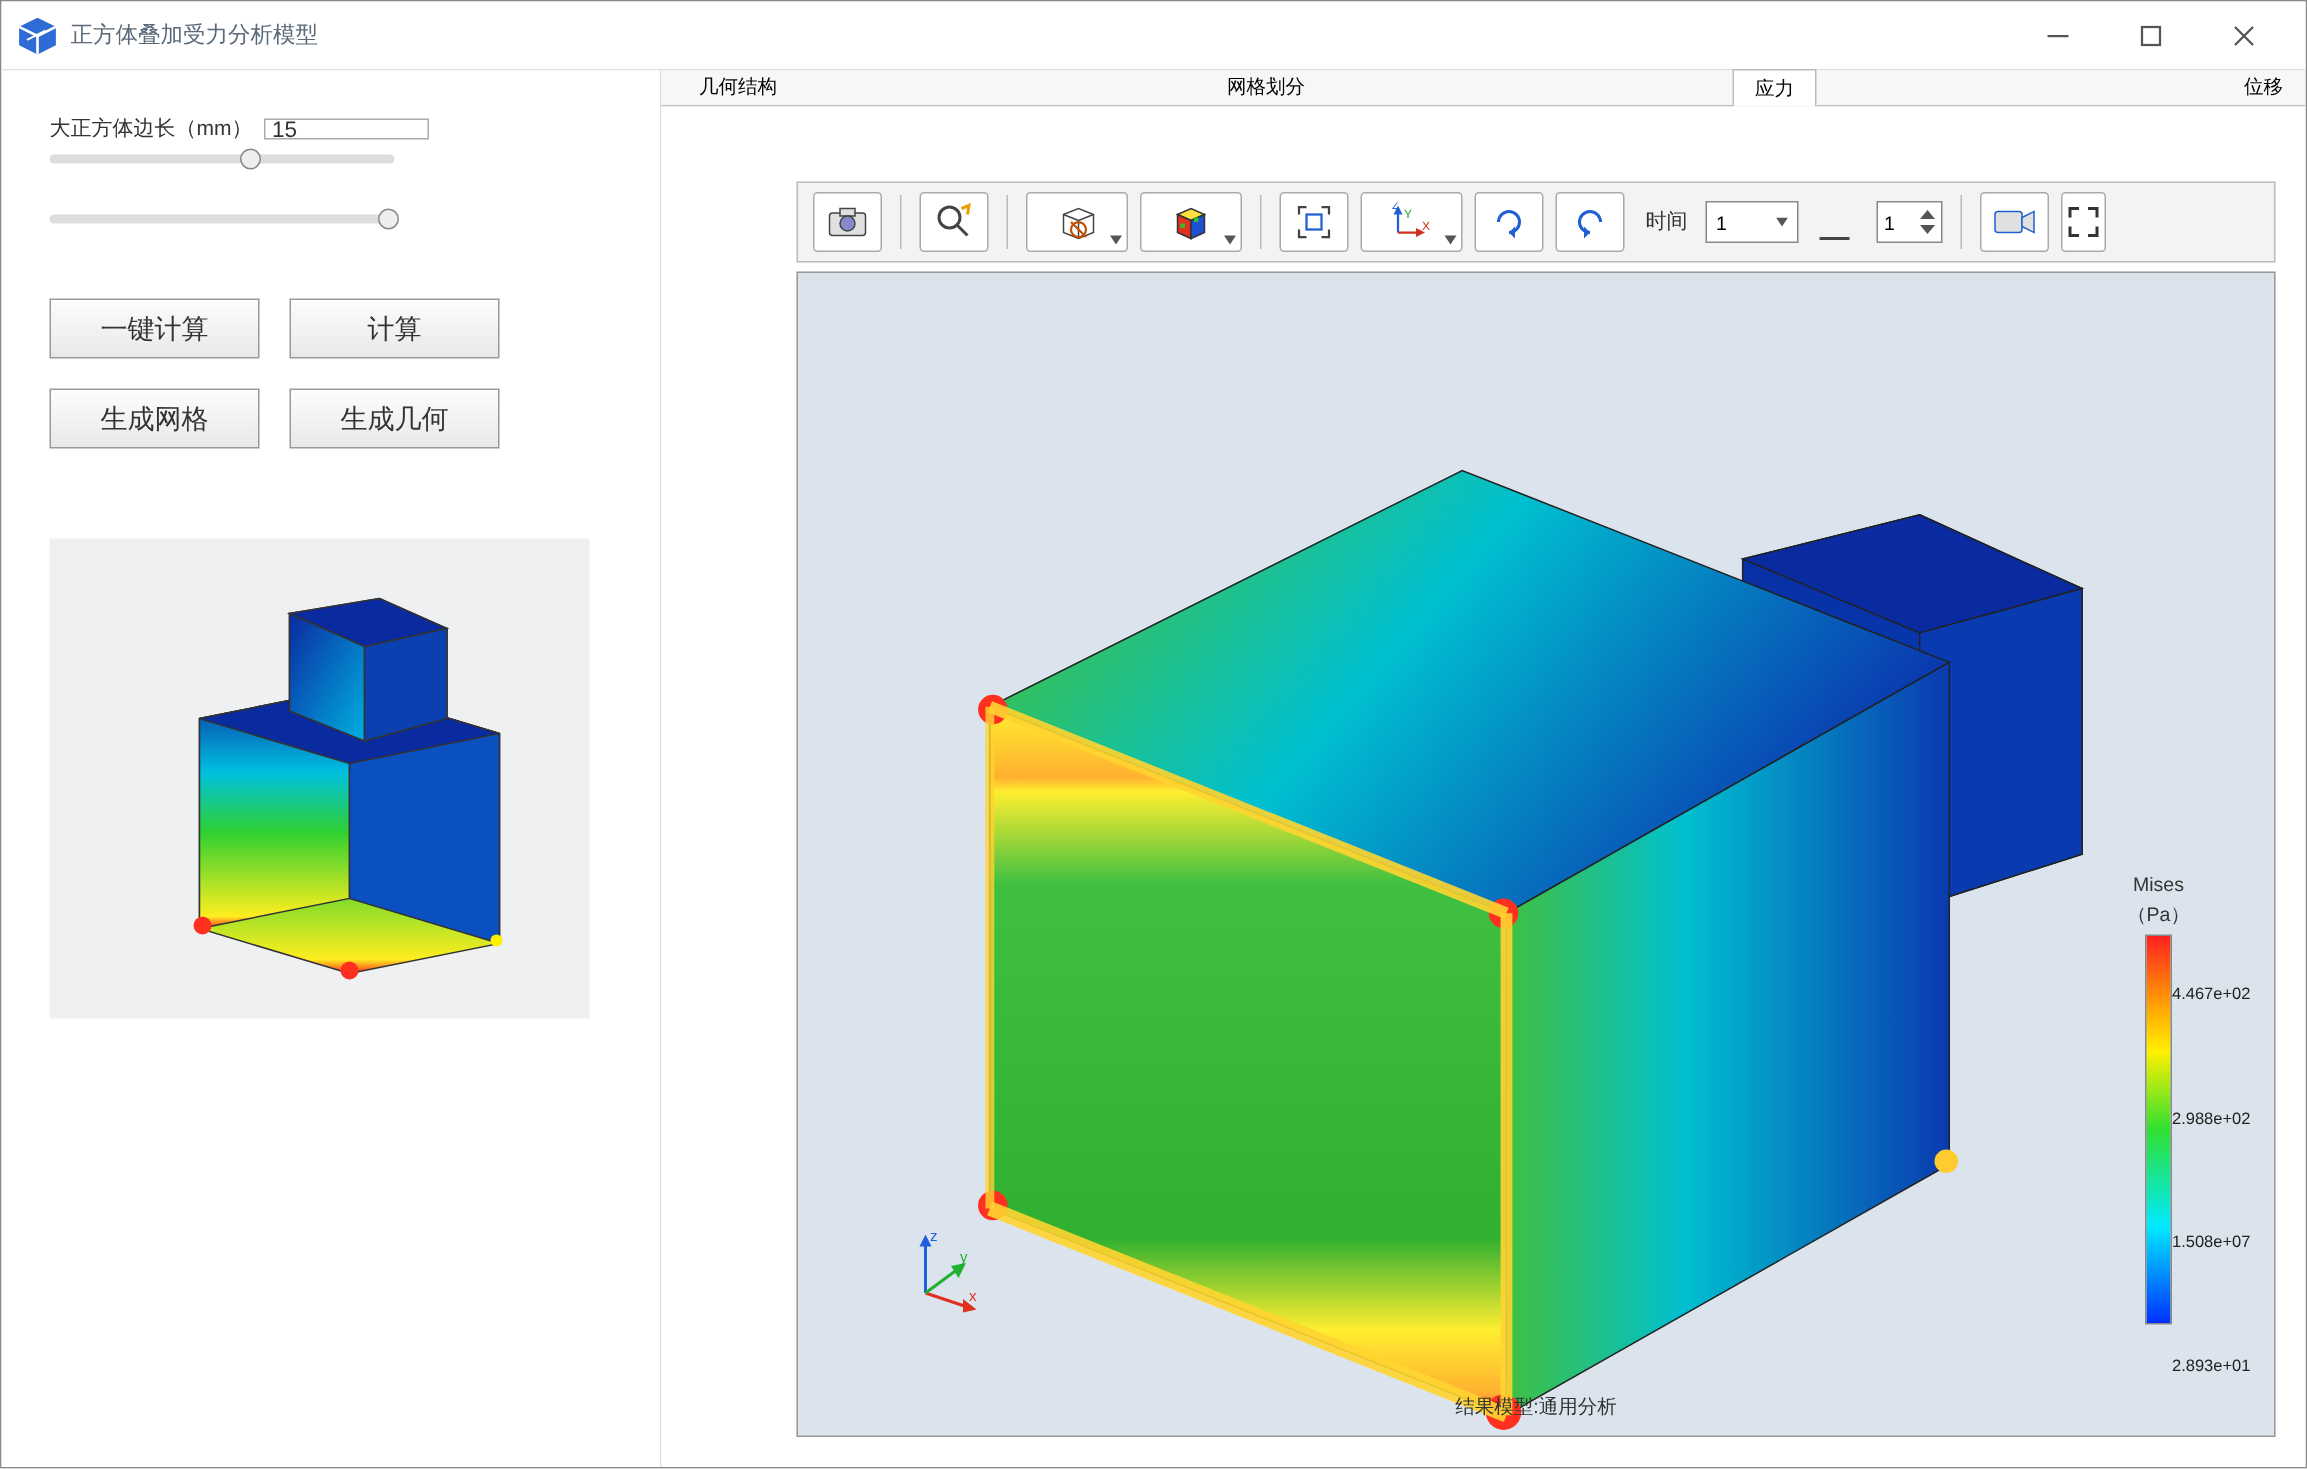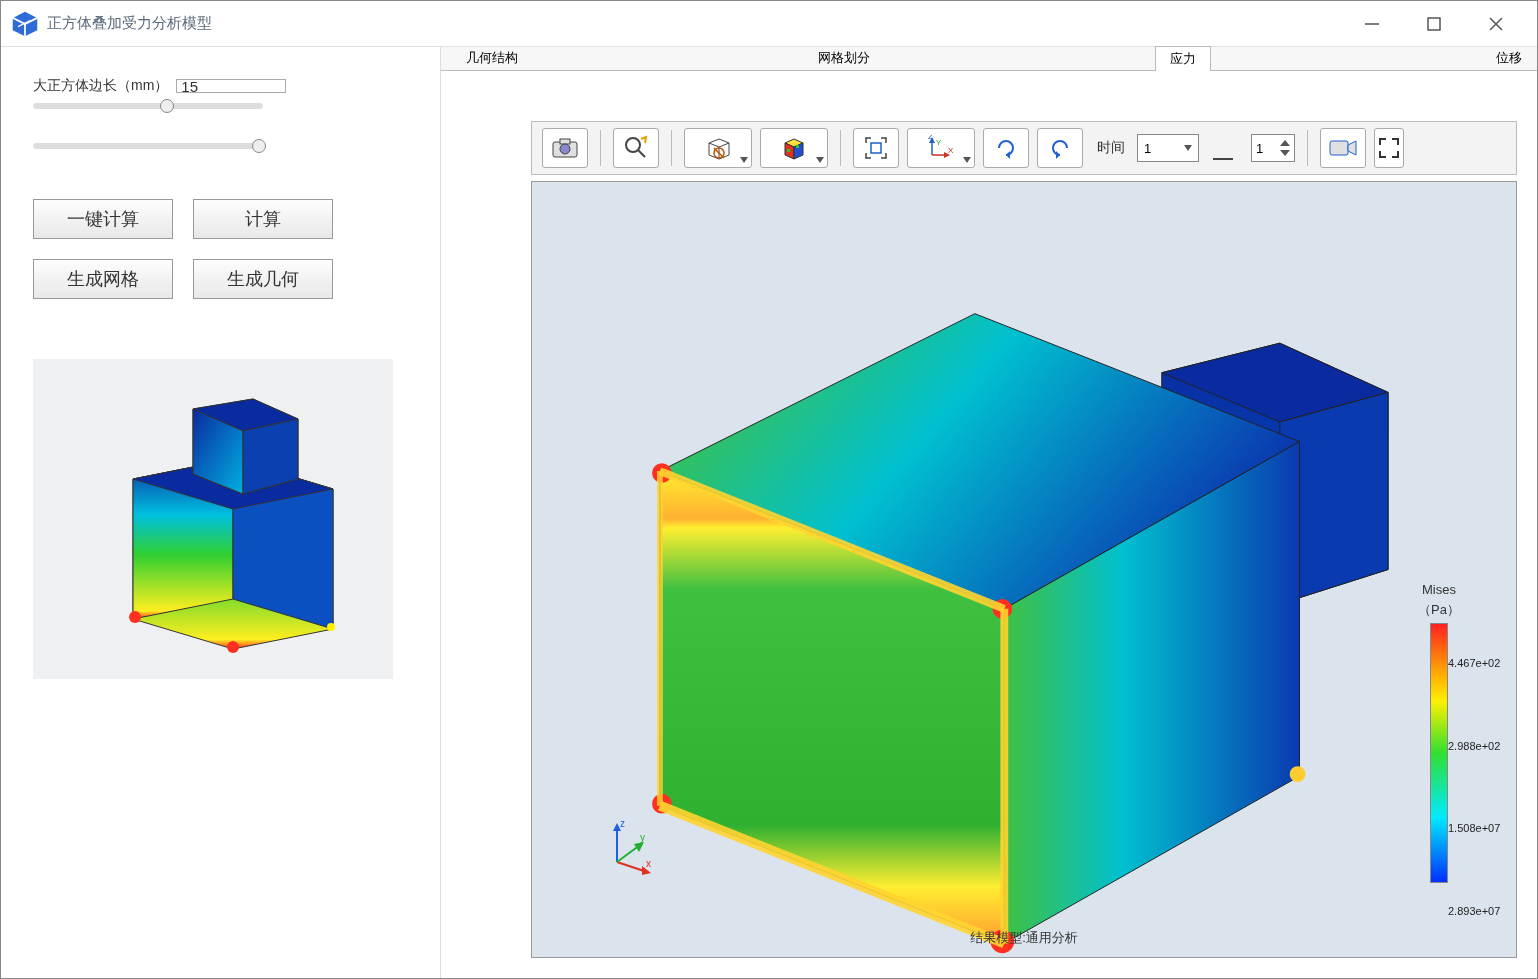--- a/index.html
+++ b/index.html
@@ -319,21 +319,21 @@
 
           
           <div class="legend">
             <div class="legend-title">Mises</div>
             <div class="legend-title">（Pa）</div>
             <div class="legend-bar"></div>
             <div class="legend-labels">
               <span>4.467e+02</span>
               <span>2.988e+02</span>
               <span>1.508e+07</span>
-              <span>2.893e+07</span>
+              <span>2.893e+01</span>
             </div>
           </div>
 
           <div class="bottom-label">结果模型:通用分析</div>
         </div>
       </div>
     </div>
   </div>
 </div>
 

